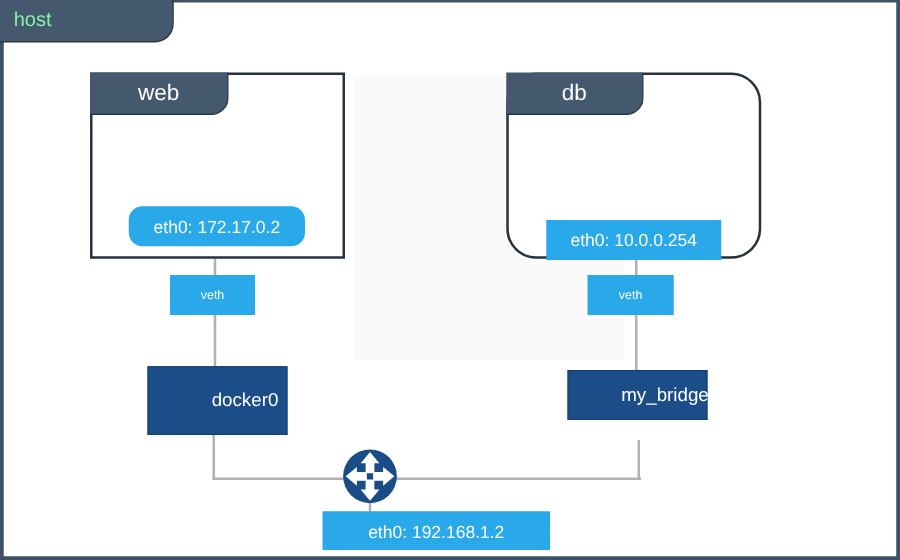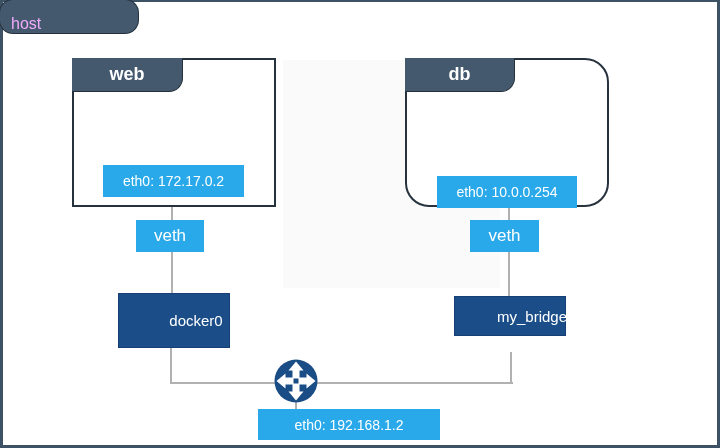--- a/index.html
+++ b/index.html
@@ -20,27 +20,26 @@
     box-sizing: border-box;
     pointer-events: none;
   }
   .host-tab {
     position: absolute;
     left: 0; top: 0;
     width: 138px; height: 33px;
     background: #44596e;
     border-bottom-right-radius: 14px;
     box-shadow: 0 0 0 1px #24313d;
-    display: flex; align-items: flex-end;
+    display: flex; align-items: center;
     padding-left: 11px;
     box-sizing: border-box;
-    color: #f0abfc;
+    color: #86efac;
     font-size: 16px;
     z-index: 6;
-    border-radius: 13px;
   }
   .watermark {
     position: absolute;
     left: 283px; top: 60px;
     width: 217px; height: 228px;
     background: #fafafa;
     z-index: 0;
   }
   .line {
     position: absolute;
@@ -59,37 +58,37 @@
     position: absolute;
     left: -2px; top: -2px;
     height: 34px;
     background: #44596e;
     border: 1px solid #24313d;
     border-top: none; border-left: none;
     border-bottom-right-radius: 14px;
     display: flex; align-items: center; justify-content: center;
     color: #ffffff;
     font-size: 18px;
-    font-weight: 700;
+    font-weight: 400;
     box-sizing: border-box;
   }
   .iface-label {
     position: absolute;
     background: #29a9ea;
     color: #ffffff;
     font-size: 14px;
     display: flex; align-items: center; justify-content: center;
     z-index: 4;
   }
   .veth-label {
     position: absolute;
     width: 68px; height: 32px;
     background: #29a9ea;
     color: #ffffff;
-    font-size: 17px;
+    font-size: 10px;
     display: flex; align-items: center; justify-content: center;
     z-index: 3;
   }
   .bridge-box {
     position: absolute;
     width: 112px; height: 55px;
     background: #1b4e89;
     border: 1px solid #164075;
     box-sizing: border-box;
     color: #ffffff;
@@ -118,21 +117,21 @@
   <div class="line" style="left:170px; top:382px; width:343px; height:2px;"></div>
   <div class="line" style="left:508px; top:203px; width:2px; height:17px;"></div>
   <div class="line" style="left:508px; top:252px; width:2px; height:44px;"></div>
   <div class="line" style="left:510px; top:352px; width:2px; height:31px;"></div>
   <div class="line" style="left:295px; top:400px; width:2px; height:10px;"></div>
 
   <div class="container-box" style="left:72px; top:58px;">
     <div class="container-tab" style="width:111px;">
       <span>web</span>
     </div>
-    <div class="iface-label" style="left:29px; top:105px; width:141px; height:32px;">eth0: 172.17.0.2</div>
+    <div class="iface-label" style="left:29px; top:105px; width:141px; height:32px;border-radius:11px;">eth0: 172.17.0.2</div>
   </div>
 
   <div class="container-box" style="left:405px; top:58px;border-radius:24px;">
     <div class="container-tab" style="width:110px;">
       <span>db</span>
     </div>
     <div class="iface-label" style="left:30px; top:116px; width:140px; height:32px;">eth0: 10.0.0.254</div>
   </div>
 
   <div class="veth-label" style="left:136px; top:220px;">veth</div>

